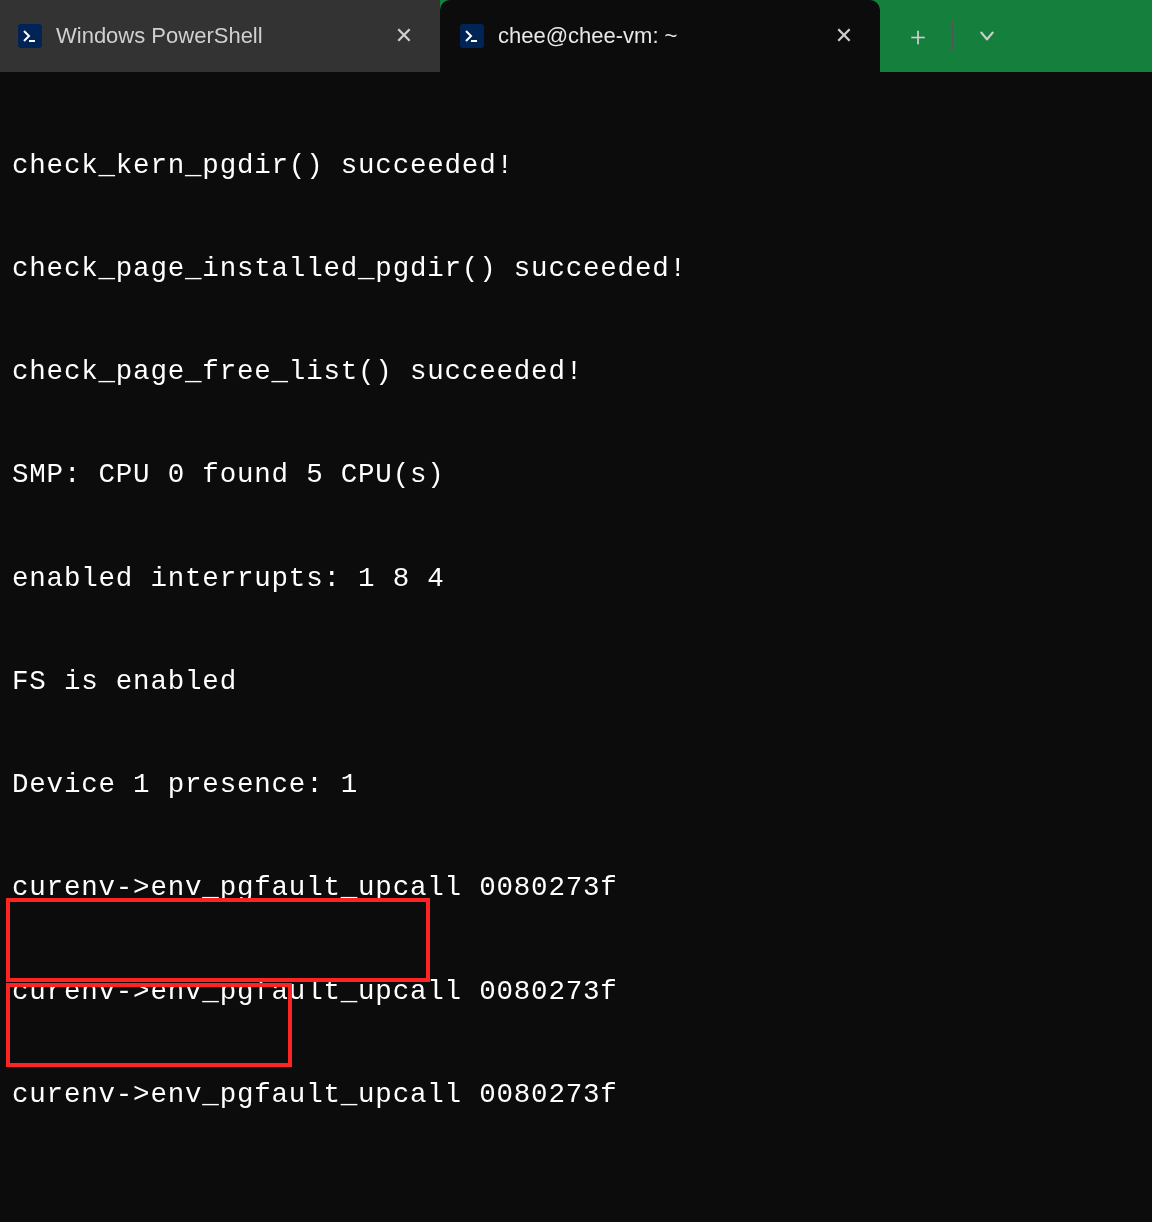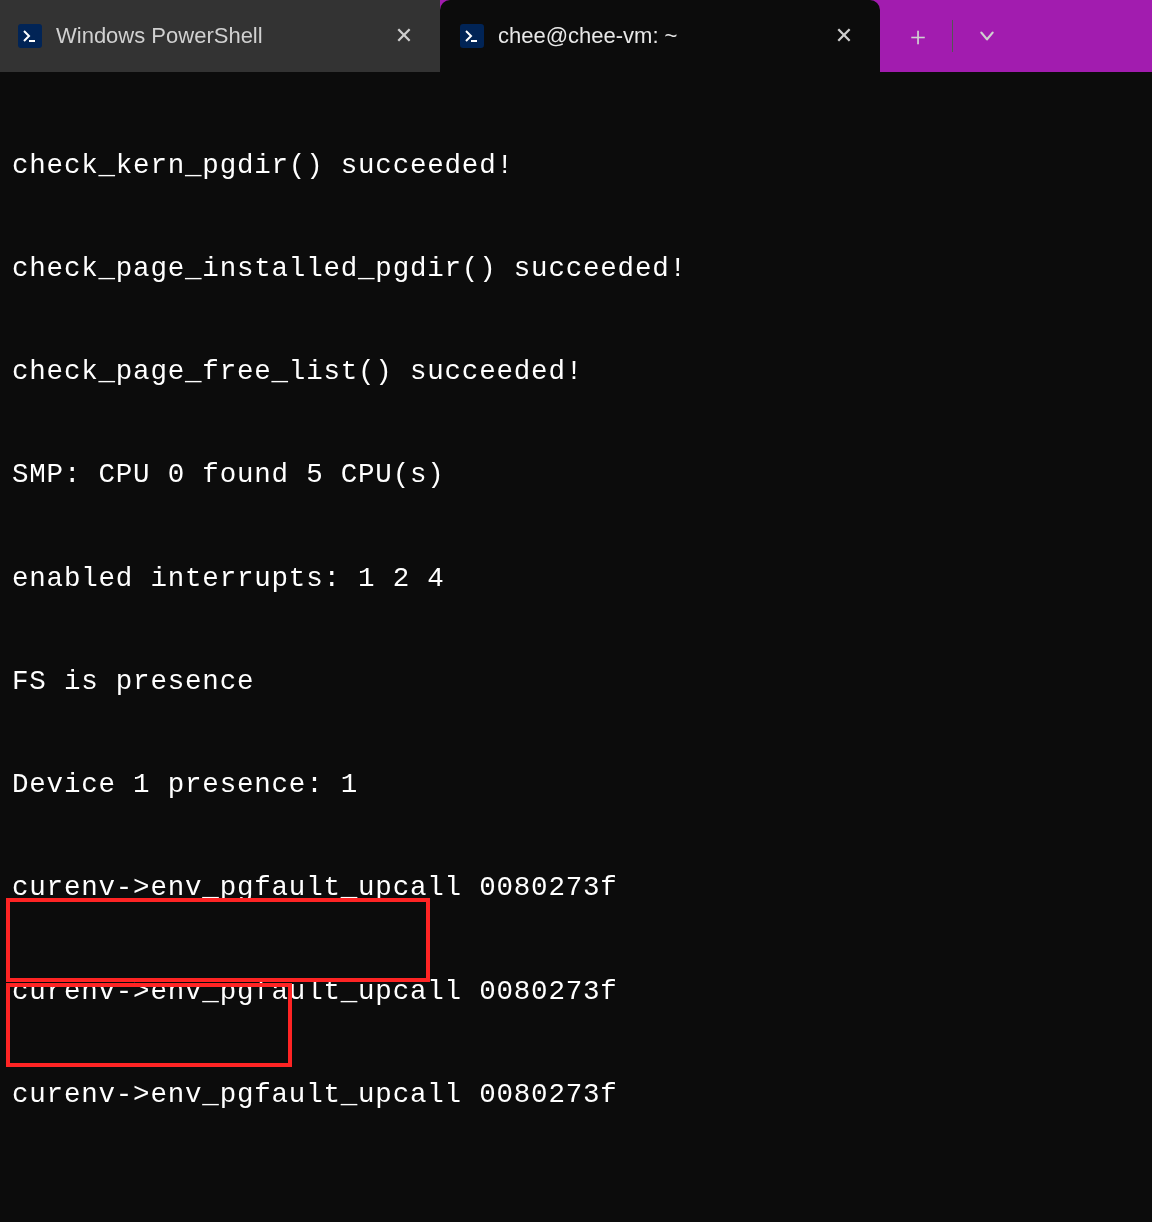--- a/index.html
+++ b/index.html
@@ -1,17 +1,17 @@
 <!DOCTYPE html>
 <html><head>
 <meta charset="utf-8">
 <style>
   * { margin: 0; padding: 0; box-sizing: border-box; }
   html, body { width: 1152px; height: 1222px; background: #0c0c0c; font-family: Consolas, 'Courier New', monospace; overflow: hidden; }
-  .titlebar { height: 72px; background: #a21caf; display: flex; align-items: stretch; justify-content: flex-end; }
+  .titlebar { height: 72px; background: #15803d; display: flex; align-items: stretch; justify-content: flex-end; }
   .tab { display: flex; align-items: center; gap: 14px; padding: 0 18px; height: 100%; color: #e8e8e8; font-family: 'Segoe UI', sans-serif; font-size: 22px; position: relative; }
   .tab.inactive { background: #333333; color: #d0d0d0; }
   .tab.active { background: #0c0c0c; border-top-left-radius: 10px; border-top-right-radius: 10px; }
   .tab-icon { width: 24px; height: 24px; display: flex; align-items: center; justify-content: center; }
   .tab-title { white-space: nowrap; }
   .tab-close { margin-left: auto; width: 36px; height: 36px; display: flex; align-items: center; justify-content: center; color: #cfcfcf; cursor: pointer; border-radius: 4px; }
   .tab.inactive { width: 440px; }
   .tab.active { width: 440px; padding-left: 20px; }
   .titlebar-right { flex: 1; display: flex; align-items: center; justify-content: flex-start; padding-left: 8px; gap: 4px; }
   .tb-btn { width: 60px; height: 48px; display: flex; align-items: center; justify-content: center; color: #d0d0d0; cursor: pointer; border-radius: 4px; font-size: 26px; }
@@ -62,22 +62,22 @@
         </svg>
     </div>
   </div>
 </div>
 
 <div class="terminal">
   <span class="term-line">check_kern_pgdir() succeeded!</span>
   <span class="term-line">check_page_installed_pgdir() succeeded!</span>
   <span class="term-line">check_page_free_list() succeeded!</span>
   <span class="term-line">SMP: CPU 0 found 5 CPU(s)</span>
-  <span class="term-line">enabled interrupts: 1 2 4</span>
-  <span class="term-line">FS is presence</span>
+  <span class="term-line">enabled interrupts: 1 8 4</span>
+  <span class="term-line">FS is enabled</span>
   <span class="term-line">Device 1 presence: 1</span>
   <span class="term-line">curenv-&gt;env_pgfault_upcall 0080273f</span>
   <span class="term-line">curenv-&gt;env_pgfault_upcall 0080273f</span>
   <span class="term-line">curenv-&gt;env_pgfault_upcall 0080273f</span>
   
   
   
   
   
   

